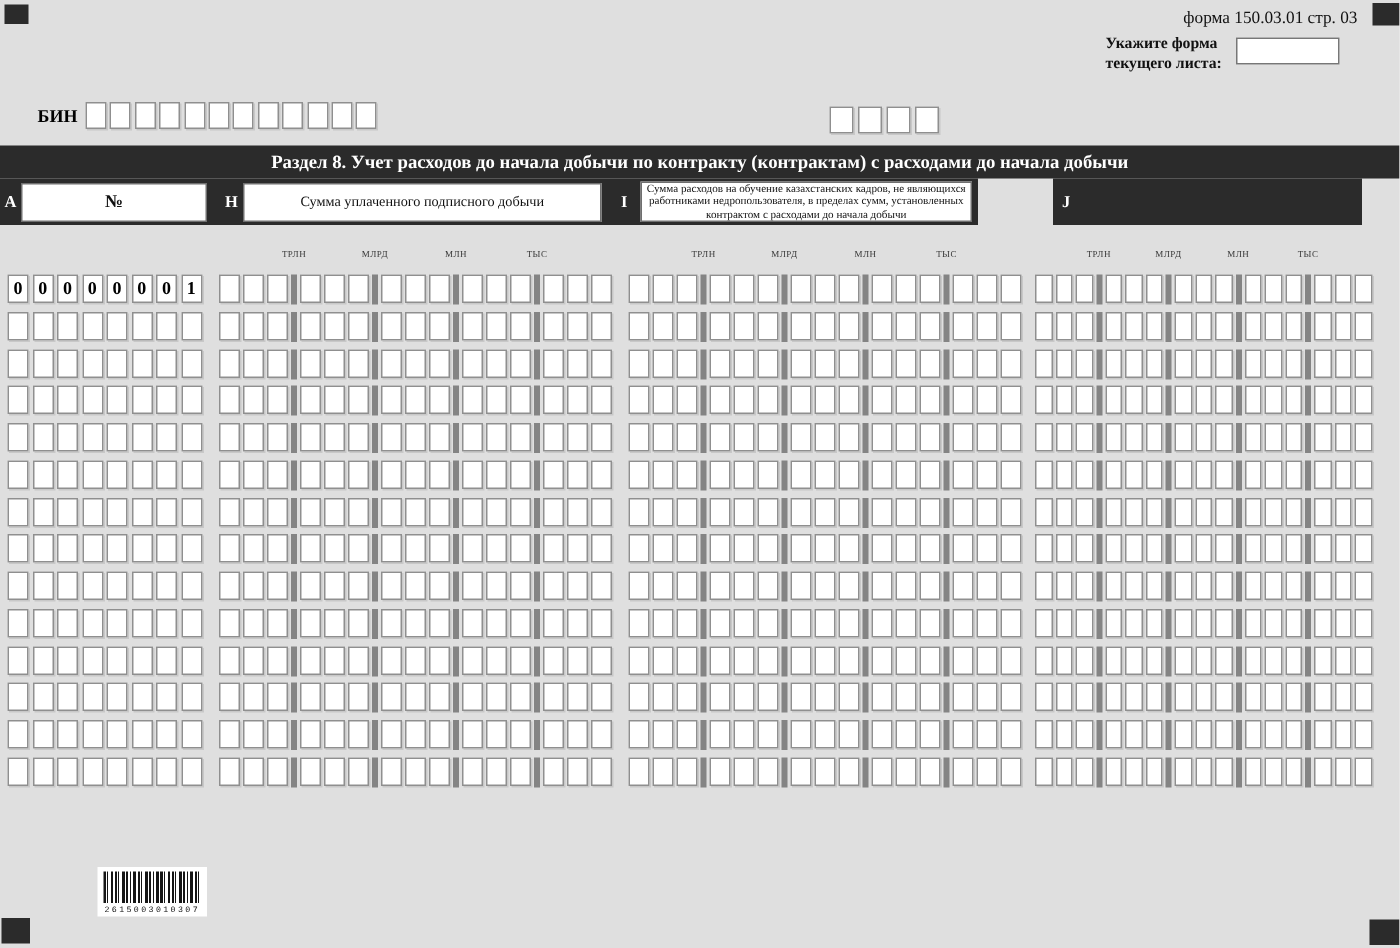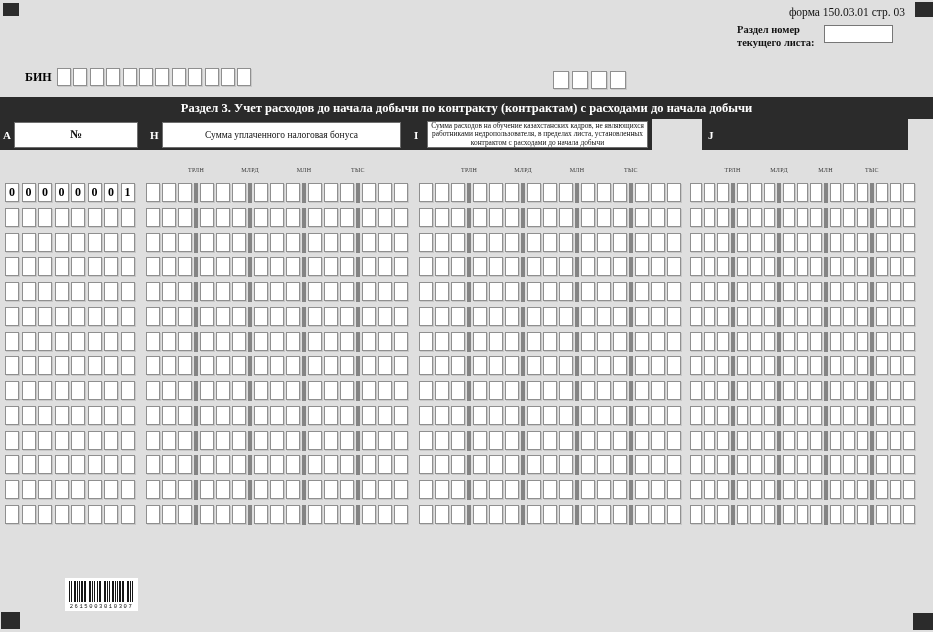--- a/index.html
+++ b/index.html
@@ -51,21 +51,21 @@
 <body>
 
 <div class="page">
 
   <div class="corner" style="left:3px;top:3px;width:16px;height:13px"></div>
   <div class="corner" style="left:915px;top:2px;width:18px;height:15px"></div>
   <div class="corner" style="left:1px;top:612px;width:19px;height:17px"></div>
   <div class="corner" style="left:913px;top:613px;width:20px;height:17px"></div>
 
   <div class="form-label">форма 150.03.01 стр. 03</div>
-  <div class="sheet-label">Раздел номер текущего листа:</div>
+  <div class="sheet-label">Укажите форма текущего листа:</div>
   <div class="sheet-input"></div>
 
   <div class="bin-label">БИН</div>
   <div class="bin-cells">
       <div class="cell" style="width: 14px; height: 18px; margin-right: 2.4px;"></div>
       <div class="cell" style="width: 14px; height: 18px; margin-right: 2.4px;"></div>
       <div class="cell" style="width: 14px; height: 18px; margin-right: 2.4px;"></div>
       <div class="cell" style="width: 14px; height: 18px; margin-right: 2.4px;"></div>
       <div class="cell" style="width: 14px; height: 18px; margin-right: 2.4px;"></div>
       <div class="cell" style="width: 14px; height: 18px; margin-right: 2.4px;"></div>
@@ -78,34 +78,34 @@
     </div>
 
   <div class="tax-cells">
       <div class="cell" style="width: 16px; height: 18px; margin-right: 3px;"></div>
       <div class="cell" style="width: 16px; height: 18px; margin-right: 3px;"></div>
       <div class="cell" style="width: 16px; height: 18px; margin-right: 3px;"></div>
       <div class="cell" style="width: 16px; height: 18px; margin-right: 3px;"></div>
     </div>
 
   <div class="section-bar">
-    <span>Раздел 3. Учет расходов до начала добычи по контракту (контрактам) с расходами до начала добычи</span>
+    <span>Раздел 8. Учет расходов до начала добычи по контракту (контрактам) с расходами до начала добычи</span>
   </div>
 
   <div class="hdr-group" style="left:0;width:144px">
     <span class="hdr-letter" style="left:3px">A</span>
     <div class="hdr-box hdr-box-a">№</div>
   </div>
   <div class="hdr-group" style="left:144px;width:264px">
     <span class="hdr-letter" style="left:6px">H</span>
-    <div class="hdr-box hdr-box-h">Сумма уплаченного налоговая бонуса</div>
+    <div class="hdr-box hdr-box-h">Сумма уплаченного подписного добычи</div>
   </div>
   <div class="hdr-group" style="left:408px;width:244px">
     <span class="hdr-letter" style="left:6px">I</span>
-    <div class="hdr-box hdr-box-i">Сумма расходов на обучение казахстанских кадров, не являющихся работниками недропользователя, в пределах листа, установленных контрактом с расходами до начала добычи</div>
+    <div class="hdr-box hdr-box-i">Сумма расходов на обучение казахстанских кадров, не являющихся работниками недропользователя, в пределах сумм, установленных контрактом с расходами до начала добычи</div>
   </div>
   <div class="hdr-group" style="left:702px;width:206px">
     <span class="hdr-letter" style="left:6px">J</span>
   </div>
 
   <div id="grid">
       <div class="scale-row" style="left: 146px;">
         <span class="scale-label" style="left: 50px;">ТРЛН</span>
         <span class="scale-label" style="left: 104px;">МЛРД</span>
         <span class="scale-label" style="left: 158px;">МЛН</span>

